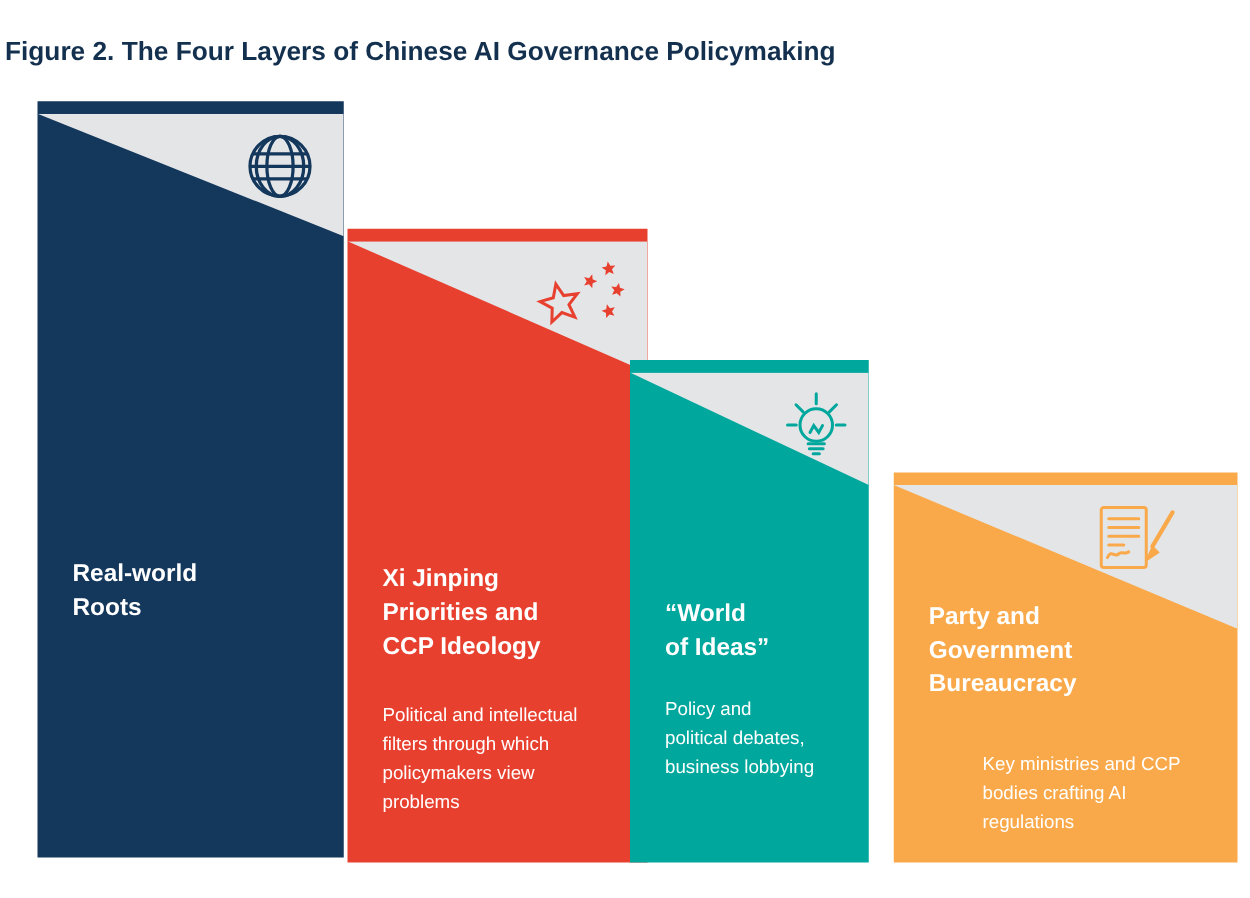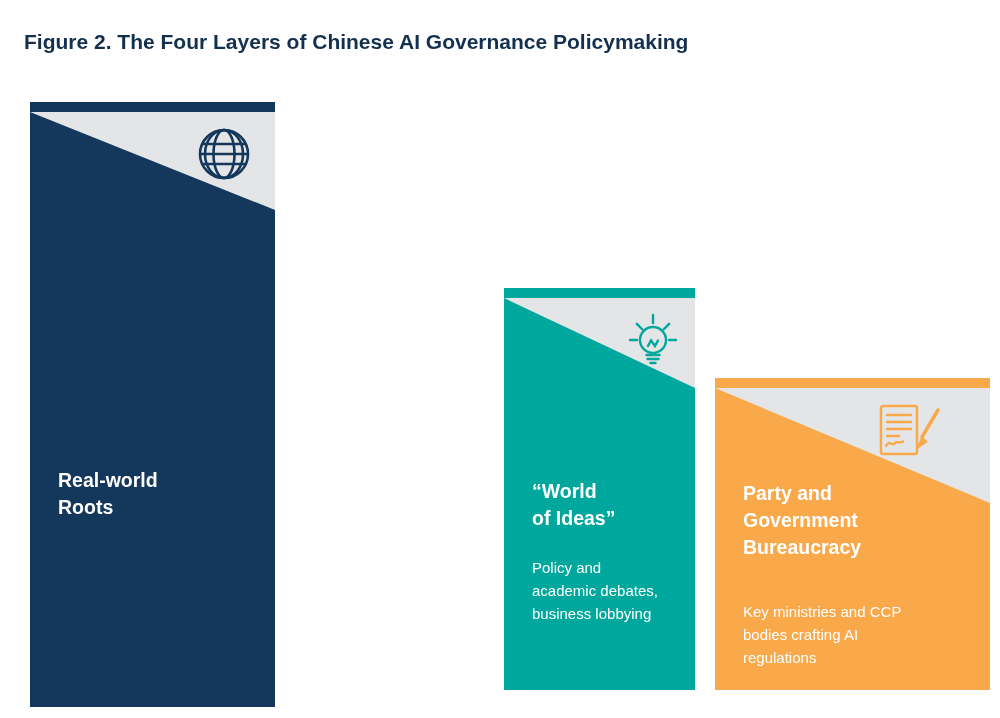--- a/index.html
+++ b/index.html
@@ -2,30 +2,30 @@
 <html><head>
 <meta charset="utf-8">
 <style>
   * { margin:0; padding:0; box-sizing:border-box; }
   html,body { background:#ffffff; }
   .canvas {
     position:relative; width:1000px; height:718px; background:#ffffff;
     font-family:"Liberation Sans", sans-serif; overflow:hidden;
   }
   .title {
-    position:absolute; left:24px; top:30px;
+    position:absolute; left:4px; top:30px;
     font-size:21px; font-weight:700; color:#14304F;
   }
   .layer { position:absolute; }
   .slope {
     position:absolute; left:0; right:0; top:10px;
     background:#E4E5E7;
     clip-path:polygon(0 0, 100% 0, 100% 100%);
   }
-  .col1 { left:30px;  top:102px;  width:245px; height:605px; }
+  .col1 { left:30px;  top:81px;  width:245px; height:605px; }
   .col2 { left:278px; top:183px; width:240px; height:507px; }
   .col3 { left:504px; top:288px; width:191px; height:402px; }
   .col4 { left:715px; top:378px; width:275px; height:312px; }
   .col1 .slope { height:98px; }
   .col2 .slope { height:105px; }
   .col3 .slope { height:90px; }
   .col4 .slope { height:115px; }
   .icon { position:absolute; }
   .icon svg { display:block; width:100%; height:100%; }
   .col1 .icon { left:166px; top:24px; width:56px; height:56px; }
@@ -38,21 +38,21 @@
     white-space:pre-line;
   }
   .body {
     position:absolute; left:28px; right:10px;
     color:#ffffff; font-size:15px; line-height:23px;
     white-space:pre-line;
   }
   .col1 .heading { top:365px; }  .col1 .body { top:435px; }
   .col2 .heading { top:267px; }  .col2 .body { top:378px; }
   .col3 .heading { top:190px; }  .col3 .body { top:268px; }
-  .col4 .heading { top:102px; }  .col4 .body { top:222px; }
+  .col4 .heading { top:102px; }  .col4 .body { top:222px;margin-left:43px; }
 </style>
 </head>
 <body>
 
 <div class="canvas">
 
   <h1 class="title">Figure 2. The Four Layers of Chinese AI Governance Policymaking</h1>
 
   <div class="layer col1" style="background-color: rgb(20, 55, 92);">
     <div class="slope"></div>
@@ -61,35 +61,54 @@
         <circle cx="28" cy="28" r="24"></circle>
         <ellipse cx="28" cy="28" rx="10.5" ry="24"></ellipse>
         <ellipse cx="28" cy="28" rx="19" ry="24"></ellipse>
         <path d="M6.5 18 H49.5 M4 28 H52 M6.5 38 H49.5"></path>
       </svg>
     </span>
     <div class="heading">Real-world
 Roots</div>
   </div>
 
+  <div class="layer col2" style="background-color: rgb(232, 64, 47);">
+    <div class="slope"></div>
+    <span class="icon">
+      <svg viewBox="0 0 88 64">
+        <path d="M0 -10 L2.65 -3.64 L9.51 -3.09 L4.28 1.39 L5.88 8.09 L0 4.5 L-5.88 8.09 L-4.28 1.39 L-9.51 -3.09 L-2.65 -3.64 Z" transform="translate(32 38) rotate(-12) scale(1.6)" fill="none" stroke="#E8402F" stroke-width="1.5"></path>
+        <path d="M0 -10 L2.65 -3.64 L9.51 -3.09 L4.28 1.39 L5.88 8.09 L0 4.5 L-5.88 8.09 L-4.28 1.39 L-9.51 -3.09 L-2.65 -3.64 Z" transform="translate(56 20) rotate(18) scale(0.58)" fill="#E8402F"></path>
+        <path d="M0 -10 L2.65 -3.64 L9.51 -3.09 L4.28 1.39 L5.88 8.09 L0 4.5 L-5.88 8.09 L-4.28 1.39 L-9.51 -3.09 L-2.65 -3.64 Z" transform="translate(71 10) rotate(-8) scale(0.58)" fill="#E8402F"></path>
+        <path d="M0 -10 L2.65 -3.64 L9.51 -3.09 L4.28 1.39 L5.88 8.09 L0 4.5 L-5.88 8.09 L-4.28 1.39 L-9.51 -3.09 L-2.65 -3.64 Z" transform="translate(78 27) rotate(12) scale(0.58)" fill="#E8402F"></path>
+        <path d="M0 -10 L2.65 -3.64 L9.51 -3.09 L4.28 1.39 L5.88 8.09 L0 4.5 L-5.88 8.09 L-4.28 1.39 L-9.51 -3.09 L-2.65 -3.64 Z" transform="translate(71 44) rotate(-15) scale(0.58)" fill="#E8402F"></path>
+      </svg>
+    </span>
+    <div class="heading">Xi Jinping
+Priorities and
+CCP Ideology</div>
+    <div class="body">Political and intellectual
+filters through which
+policymakers view
+problems</div>
+  </div>
 
   <div class="layer col3" style="background-color: rgb(0, 167, 157);">
     <div class="slope"></div>
     <span class="icon">
       <svg viewBox="0 0 58 68" fill="none" stroke="#00A79D" stroke-width="2.4" stroke-linecap="round">
         <circle cx="29" cy="32" r="13"></circle>
         <path d="M24 38 L27 32.5 L31 38 L34 32.5"></path>
         <path d="M22.5 47 H35.5 M23.5 51 H34.5 M26.5 55 H31.5"></path>
         <path d="M29 15 V7 M18.5 21.5 L12.8 15.8 M39.5 21.5 L45.2 15.8 M13 32 H6 M45 32 H52"></path>
       </svg>
     </span>
     <div class="heading">“World
 of Ideas”</div>
     <div class="body">Policy and
-academic debates,
+political debates,
 business lobbying</div>
   </div>
 
   <div class="layer col4" style="background-color: rgb(249, 169, 74);">
     <div class="slope"></div>
     <span class="icon">
       <svg viewBox="0 0 72 62" fill="none" stroke="#F9A94A" stroke-width="2.4" stroke-linecap="round" stroke-linejoin="round">
         <rect x="8" y="4" width="36" height="48" rx="2"></rect>
         <path d="M14 13 H38 M14 20 H38 M14 27 H38 M14 34 H26"></path>
         <path d="M13 44 c3 -7 6 1 9 -3 c2 -2.5 4 1 8 -1.5"></path>

